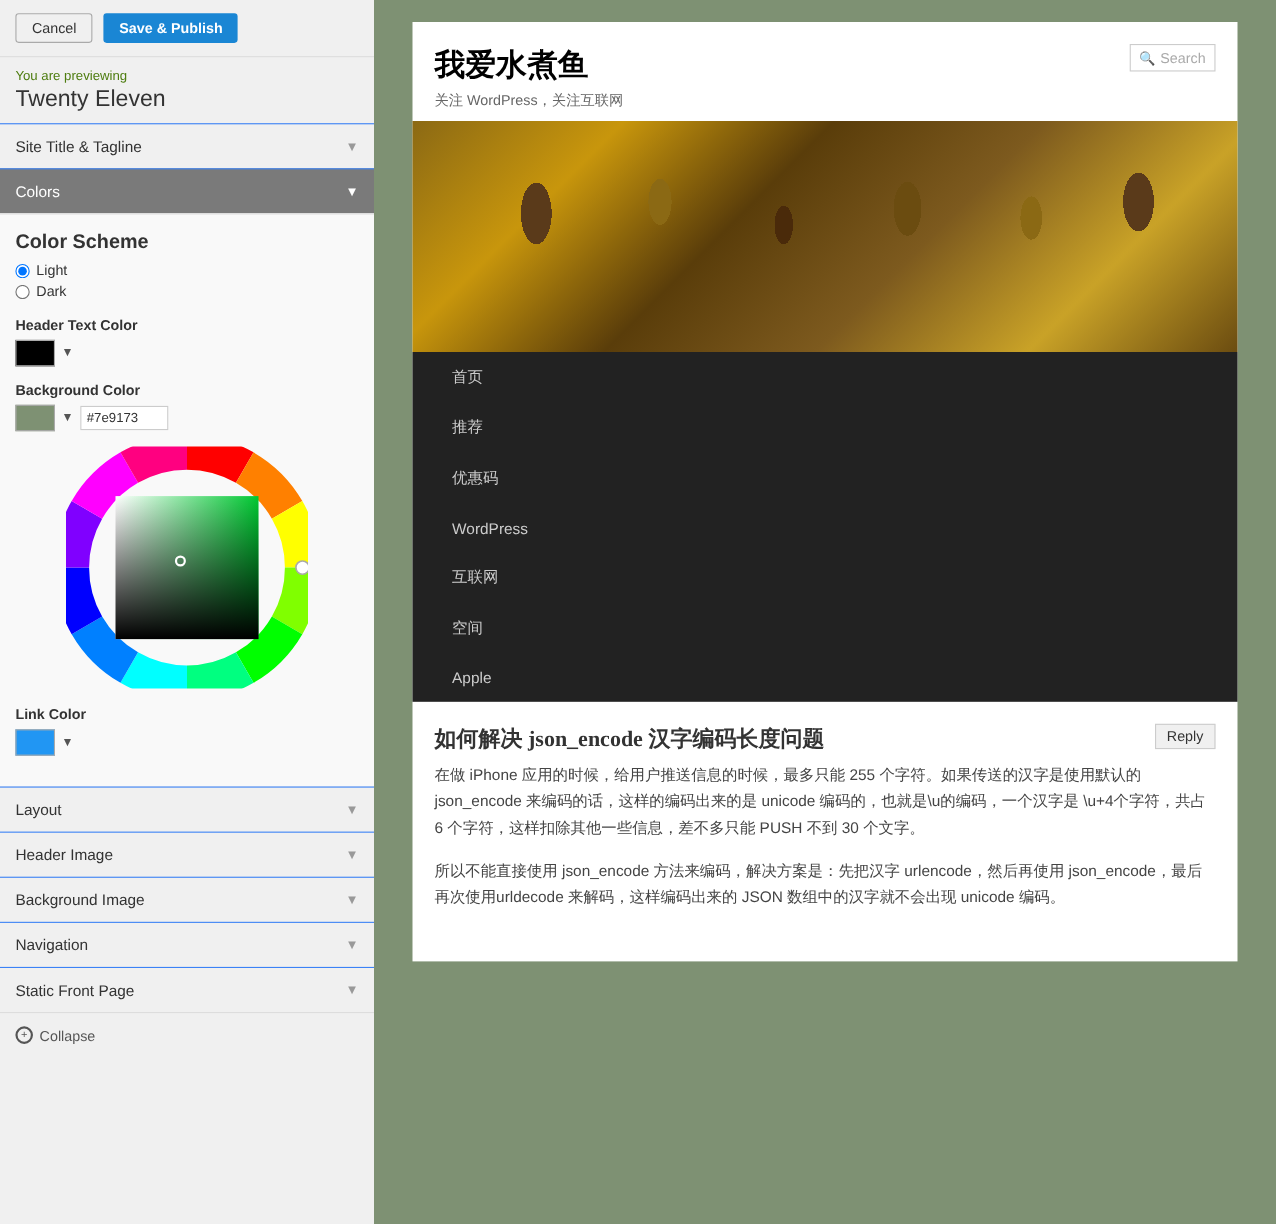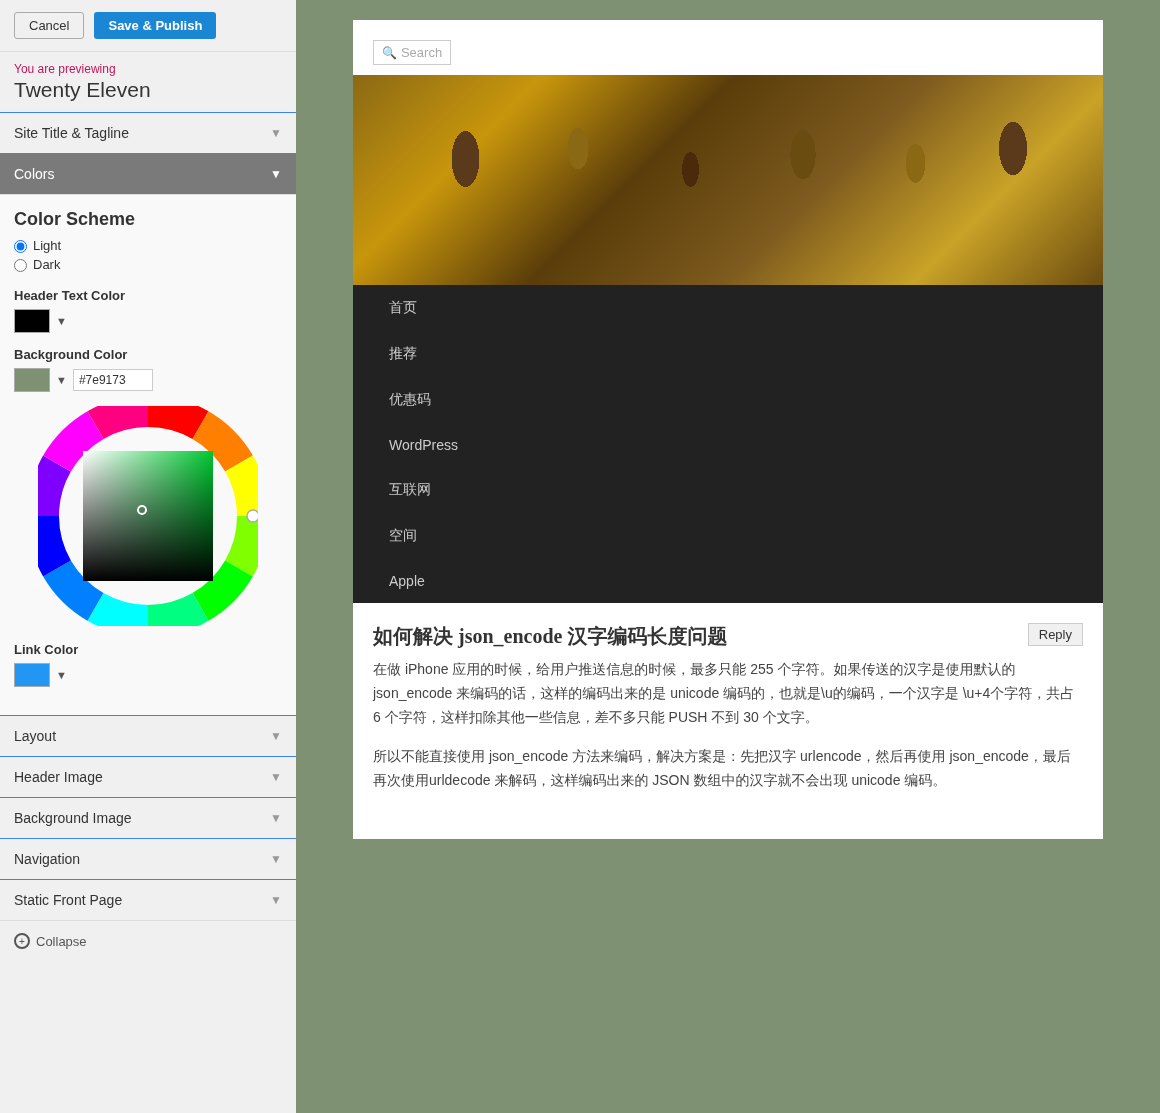--- a/index.html
+++ b/index.html
@@ -1,20 +1,20 @@
 <!DOCTYPE html>
 <html><head>
   <meta charset="utf-8">
   <style>
     * { box-sizing: border-box; margin: 0; padding: 0; }
     body { font-family: Arial, sans-serif; background: #ddd; display: flex; width: 1160px; min-height: 1113px; }
 
     
     #left-panel {
-      width: 296px;
+      width: 340px;
       min-height: 1113px;
       background: #f0f0f0;
       display: flex;
       flex-direction: column;
       flex-shrink: 0;
     }
 
     #top-bar {
       display: flex;
       align-items: center;
@@ -41,21 +41,21 @@
       padding: 6px 14px;
       font-size: 13px;
       cursor: pointer;
       color: #fff;
       font-weight: bold;
     }
 
     #preview-label {
       padding: 10px 14px 2px 14px;
       font-size: 12px;
-      color: #be185d;
+      color: #4d7c0f;
     }
 
     #theme-name {
       padding: 0 14px 10px 14px;
       font-size: 21px;
       color: #333;
       font-weight: normal;
     }
 
     .section-header {
@@ -469,20 +469,24 @@
     <div class="collapse-circle">+</div>
     <span>Collapse</span>
   </div>
 
 </div>
 
 <div id="right-preview">
   <div class="site-container">
 
     <div class="site-header">
+      <div class="site-title-block">
+        <div class="site-title">我爱水煮鱼</div>
+        <div class="site-tagline">关注 WordPress，关注互联网</div>
+      </div>
       <div class="search-box">
         <span class="search-icon">🔍</span>
         <span>Search</span>
       </div>
     </div>
 
     <div class="hero-image">
       <div class="chess-overlay"></div>
     </div>
 

